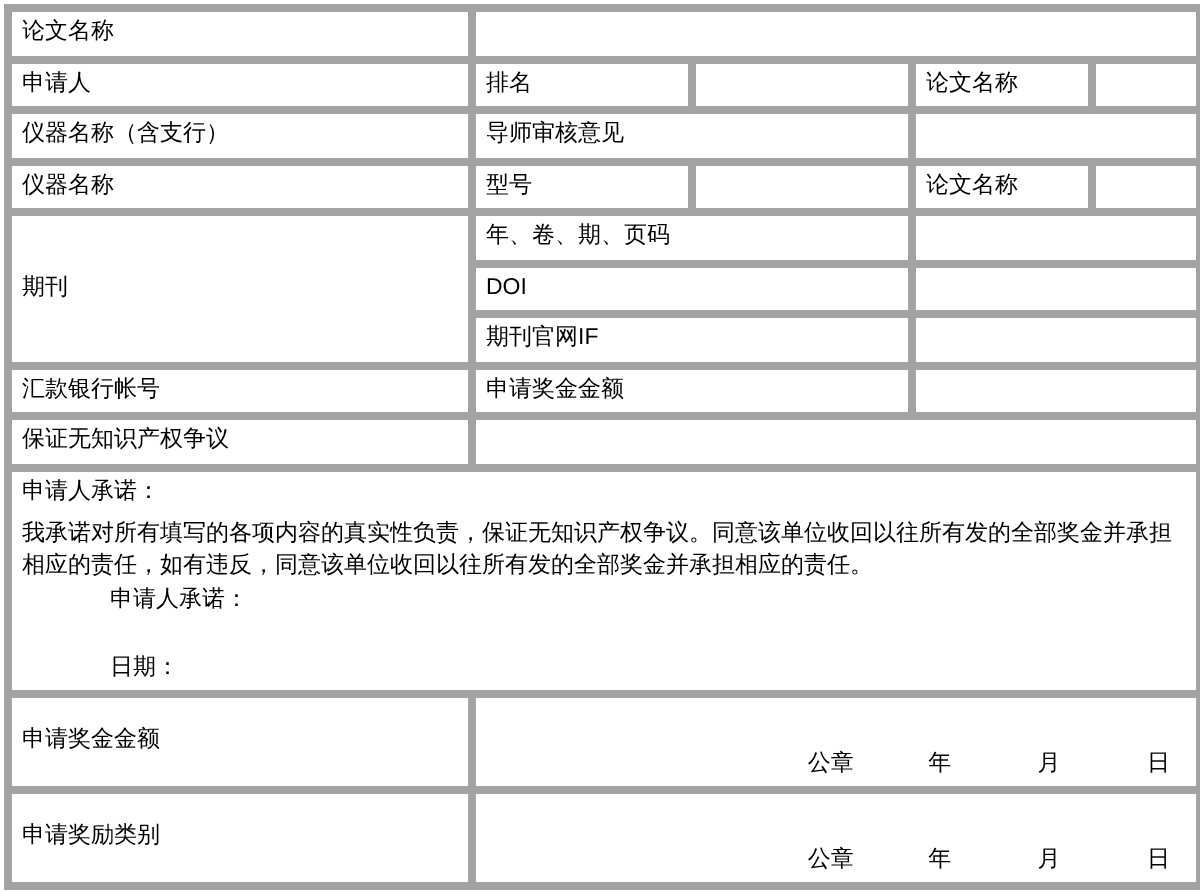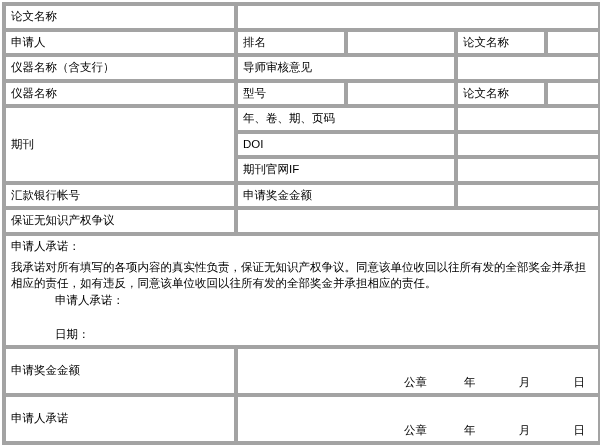--- a/index.html
+++ b/index.html
@@ -158,21 +158,21 @@
               <span class="stamp-seal">公章</span>
               <span class="stamp-y">年</span>
               <span class="stamp-m">月</span>
               <span class="stamp-d">日</span>
             </div>
           </div>
         </td>
       </tr>
       <tr>
         <td class="opinion">
-          <div>申请人承诺</div>
+          <div>申请奖励类别</div>
         </td>
         <td class="opinion" colspan="4">
           <div class="opinion-inner">
             <div class="opinion-stamps">
               <span class="stamp-seal">公章</span>
               <span class="stamp-y">年</span>
               <span class="stamp-m">月</span>
               <span class="stamp-d">日</span>
             </div>
           </div>

